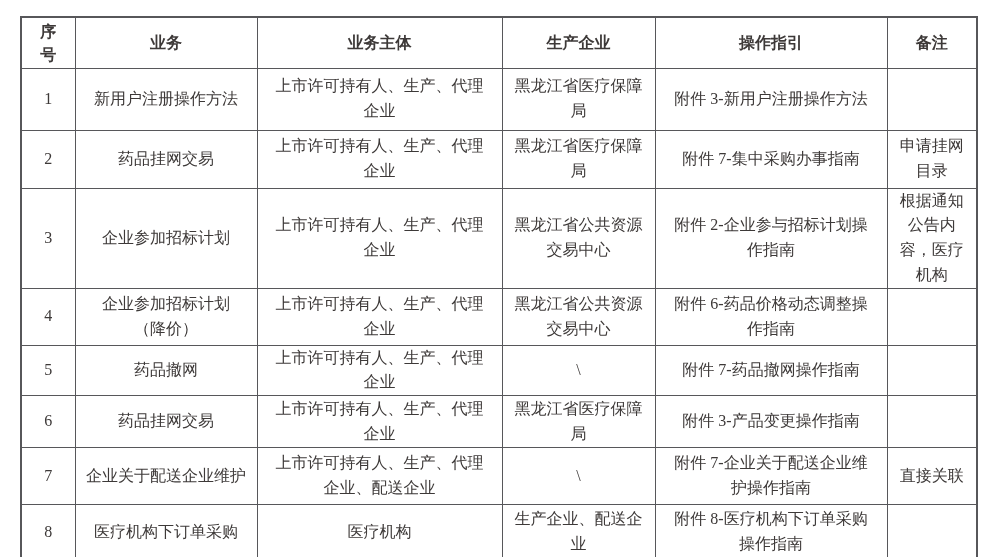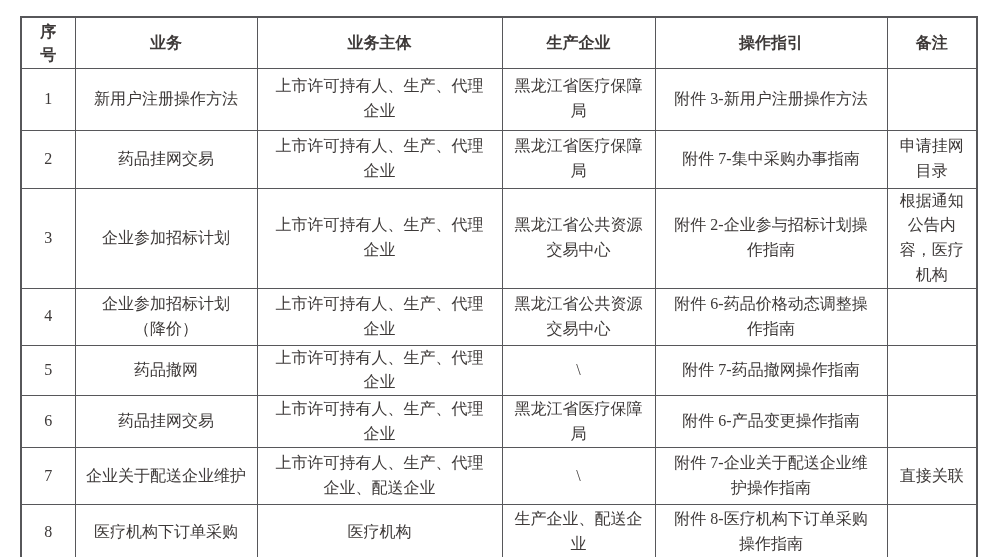--- a/index.html
+++ b/index.html
@@ -135,21 +135,21 @@
     <td>上市许可持有人、生产、代理企业</td>
     <td>\</td>
     <td>附件 7-药品撤网操作指南</td>
     <td></td>
   </tr>
         <tr>
     <td>6</td>
     <td>药品挂网交易</td>
     <td>上市许可持有人、生产、代理企业</td>
     <td>黑龙江省医疗保障局</td>
-    <td>附件 6-产品变更操作指南</td>
+    <td>附件 3-产品变更操作指南</td>
     <td></td>
   </tr>
         <tr>
     <td>7</td>
     <td>企业关于配送企业维护</td>
     <td>上市许可持有人、生产、代理企业、配送企业</td>
     <td>\</td>
     <td>附件 7-企业关于配送企业维护操作指南</td>
     <td>直接关联</td>
   </tr>

